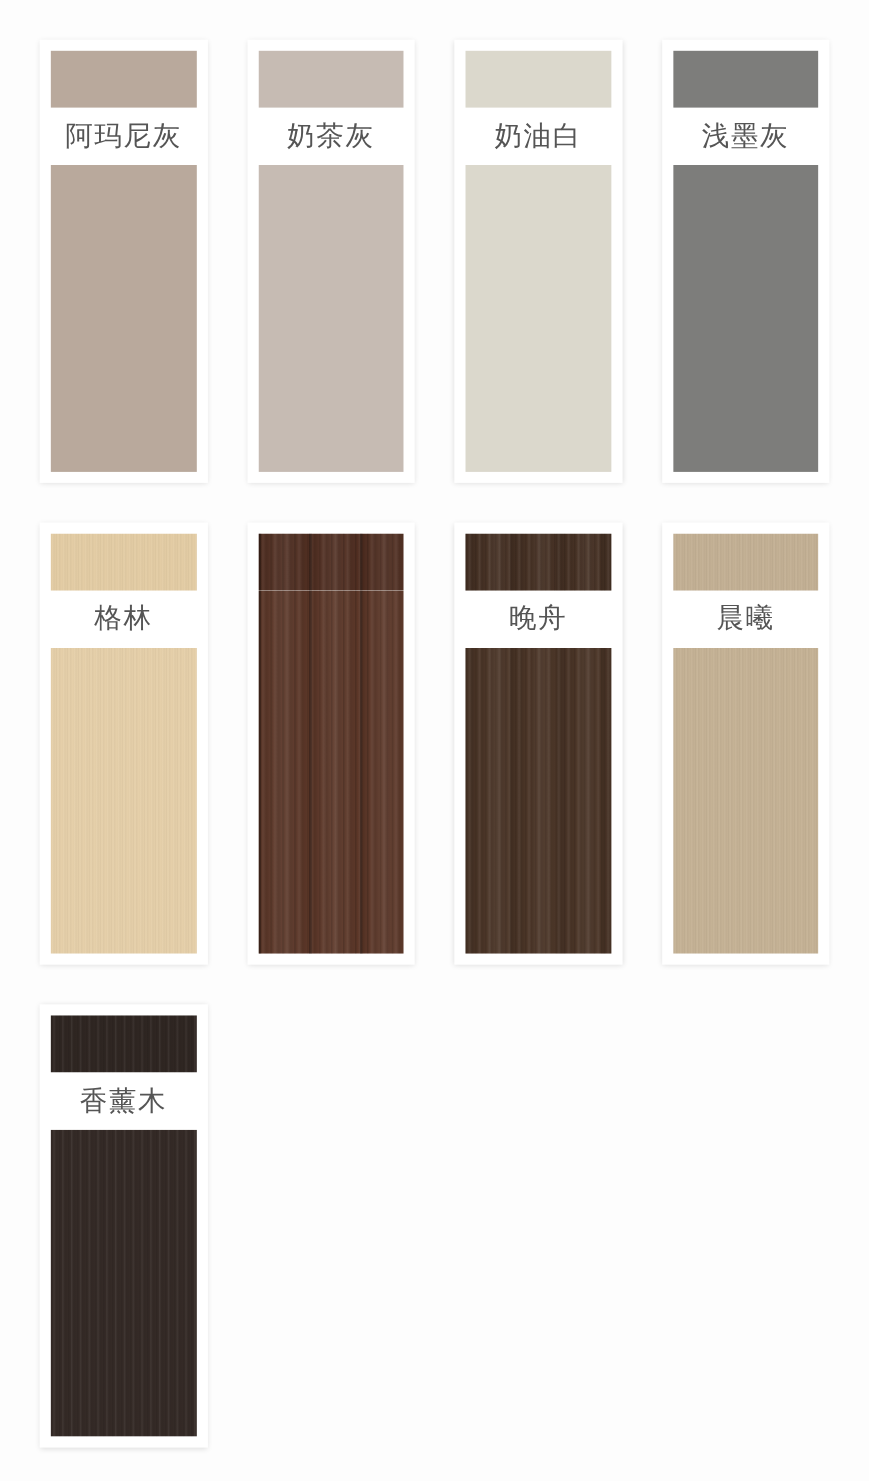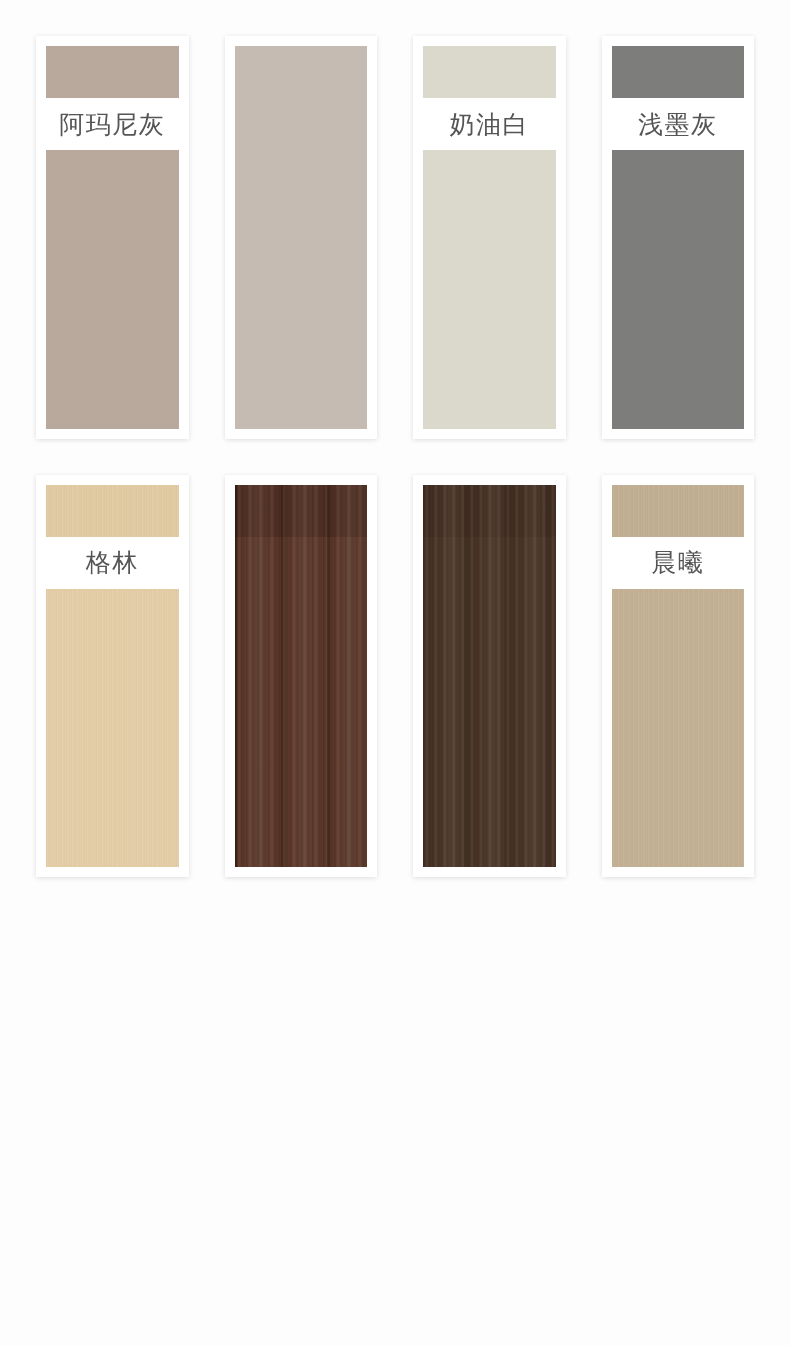--- a/index.html
+++ b/index.html
@@ -111,20 +111,21 @@
       </div>
       <div class="swatch-label">阿玛尼灰</div>
       <div class="swatch-panel">
         <div class="tex grain-none" style="background: rgb(185, 169, 156);"></div>
       </div>
     </div>
     <div class="swatch-card">
       <div class="swatch-strip">
         <div class="tex grain-none" style="background: rgb(198, 187, 179);"></div>
       </div>
+      <div class="swatch-label">奶茶灰</div>
       <div class="swatch-panel">
         <div class="tex grain-none" style="background: rgb(198, 187, 179);"></div>
       </div>
     </div>
     <div class="swatch-card">
       <div class="swatch-strip">
         <div class="tex grain-none" style="background: rgb(219, 216, 204);"></div>
       </div>
       <div class="swatch-label">奶油白</div>
       <div class="swatch-panel">
@@ -154,26 +155,36 @@
         <div class="tex grain-plank" style="background: rgb(79, 45, 32);"></div>
       </div>
       <div class="swatch-panel">
         <div class="tex grain-plank" style="background: rgb(90, 53, 38);"></div>
       </div>
     </div>
     <div class="swatch-card">
       <div class="swatch-strip">
         <div class="tex grain-med" style="background: rgb(70, 49, 36);"></div>
       </div>
+      <div class="swatch-label">晚舟</div>
       <div class="swatch-panel">
         <div class="tex grain-med" style="background: rgb(75, 53, 39);"></div>
       </div>
     </div>
     <div class="swatch-card">
       <div class="swatch-strip">
         <div class="tex grain-fine" style="background: rgb(195, 176, 148);"></div>
       </div>
       <div class="swatch-label">晨曦</div>
       <div class="swatch-panel">
         <div class="tex grain-fine" style="background: rgb(197, 178, 149);"></div>
       </div>
     </div>
+    <div class="swatch-card">
+      <div class="swatch-strip">
+        <div class="tex grain-soft" style="background: rgb(47, 38, 34);"></div>
+      </div>
+      <div class="swatch-label">香薰木</div>
+      <div class="swatch-panel">
+        <div class="tex grain-soft" style="background: rgb(52, 42, 38);"></div>
+      </div>
+    </div>
   </div>
 
 </body></html>

